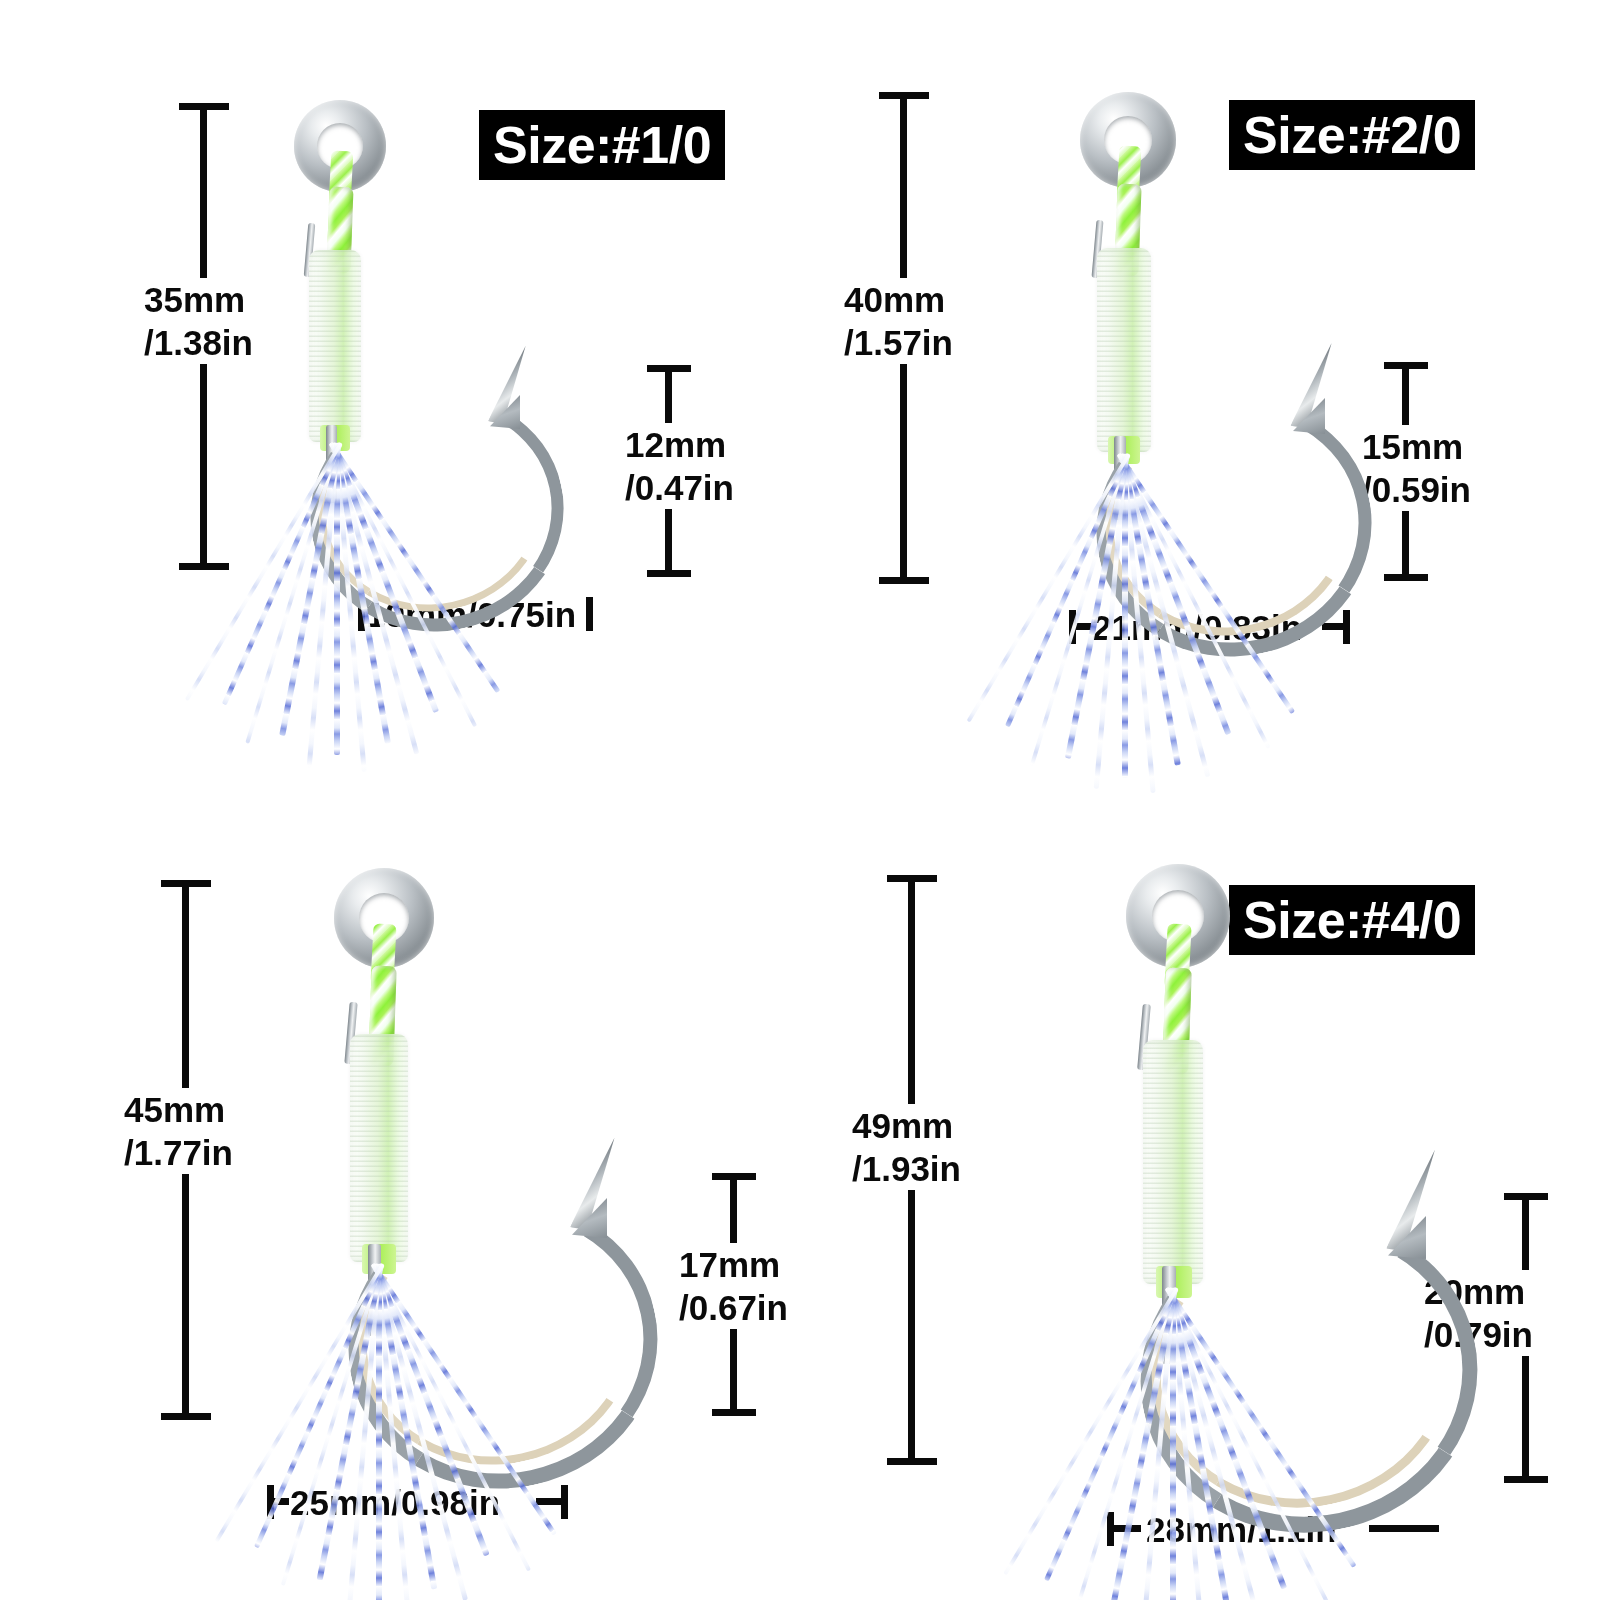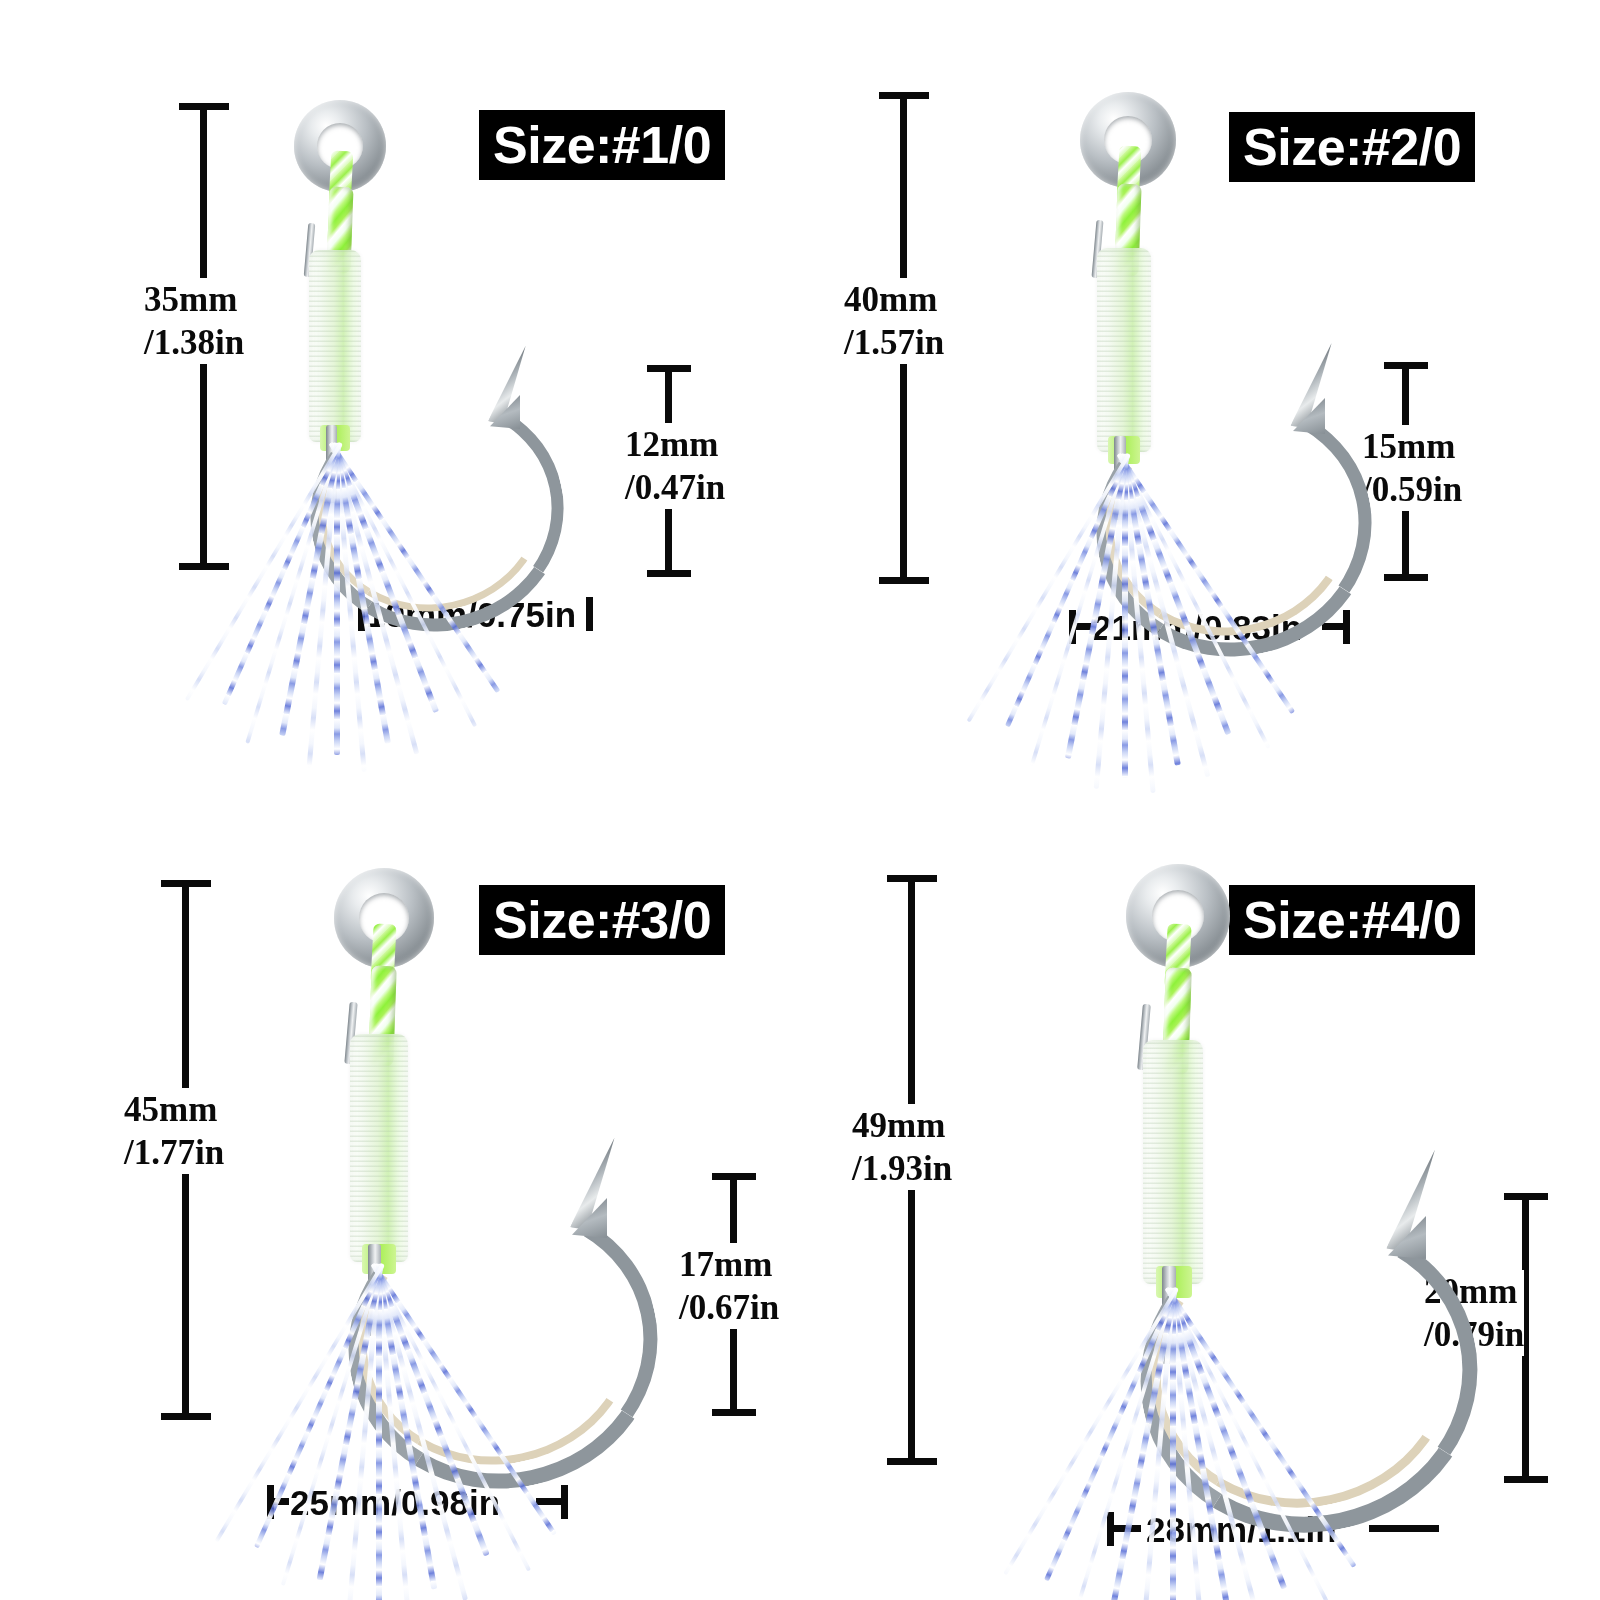--- a/index.html
+++ b/index.html
@@ -46,21 +46,21 @@
   }
 
   
   .dim-text {
     position: absolute;
     color: #0a0a0a;
     font-size: 35px;
     font-weight: bold;
     line-height: 43px;
     white-space: nowrap;
-    font-family: Liberation Serif, serif;
+    font-family: Liberation Sans, sans-serif;
     background: #ffffff;
   }
   .dim-text .l2 { display: block; }
 
   .dim-text-h {
     position: absolute;
     color: #0a0a0a;
     font-size: 35px;
     font-weight: bold;
     line-height: 40px;
@@ -302,21 +302,21 @@
           <div class="strand" style="left:6px;  width:5px; height:286px; transform:rotate(24deg);"></div>
           <div class="strand pale" style="left:7px;  width:4px; height:300px; transform:rotate(31deg);"></div>
         </div>
 
       </div>
     </div>
   </div>
 
   <div class="panel p1">
 
-    <div class="size-badge" style="left:405px; top:112px;">Size:#2/0</div>
+    <div class="size-badge" style="left:405px; top:100px;">Size:#2/0</div>
 
     <div class="vcap" style="left:55px; top:92px; width:50px;"></div>
     <div class="vrule" style="left:76px; top:92px; height:492px;"></div>
     <div class="vcap" style="left:55px; top:577px; width:50px;"></div>
     <div class="dim-text" style="left:20px; top:278px;">
       <span>40mm</span>
       <span class="l2">/1.57in</span>
     </div>
 
     <div class="vcap" style="left:560px; top:362px; width:44px;"></div>
@@ -380,21 +380,20 @@
           <div class="strand pale" style="left:5px;  width:4px; height:326px; transform:rotate(17deg);"></div>
           <div class="strand" style="left:6px;  width:5px; height:298px; transform:rotate(24deg);"></div>
           <div class="strand pale" style="left:7px;  width:4px; height:312px; transform:rotate(31deg);"></div>
         </div>
       </div>
     </div>
   </div>
 
   <div class="panel p2">
 
-    <div class="size-badge" style="left:455px; top:85px;">Size:#3/0</div>
 
     <div class="vcap" style="left:137px; top:80px; width:50px;"></div>
     <div class="vrule" style="left:158px; top:80px; height:540px;"></div>
     <div class="vcap" style="left:137px; top:613px; width:50px;"></div>
     <div class="dim-text" style="left:100px; top:288px;">
       <span>45mm</span>
       <span class="l2">/1.77in</span>
     </div>
 
     <div class="vcap" style="left:688px; top:373px; width:44px;"></div>

